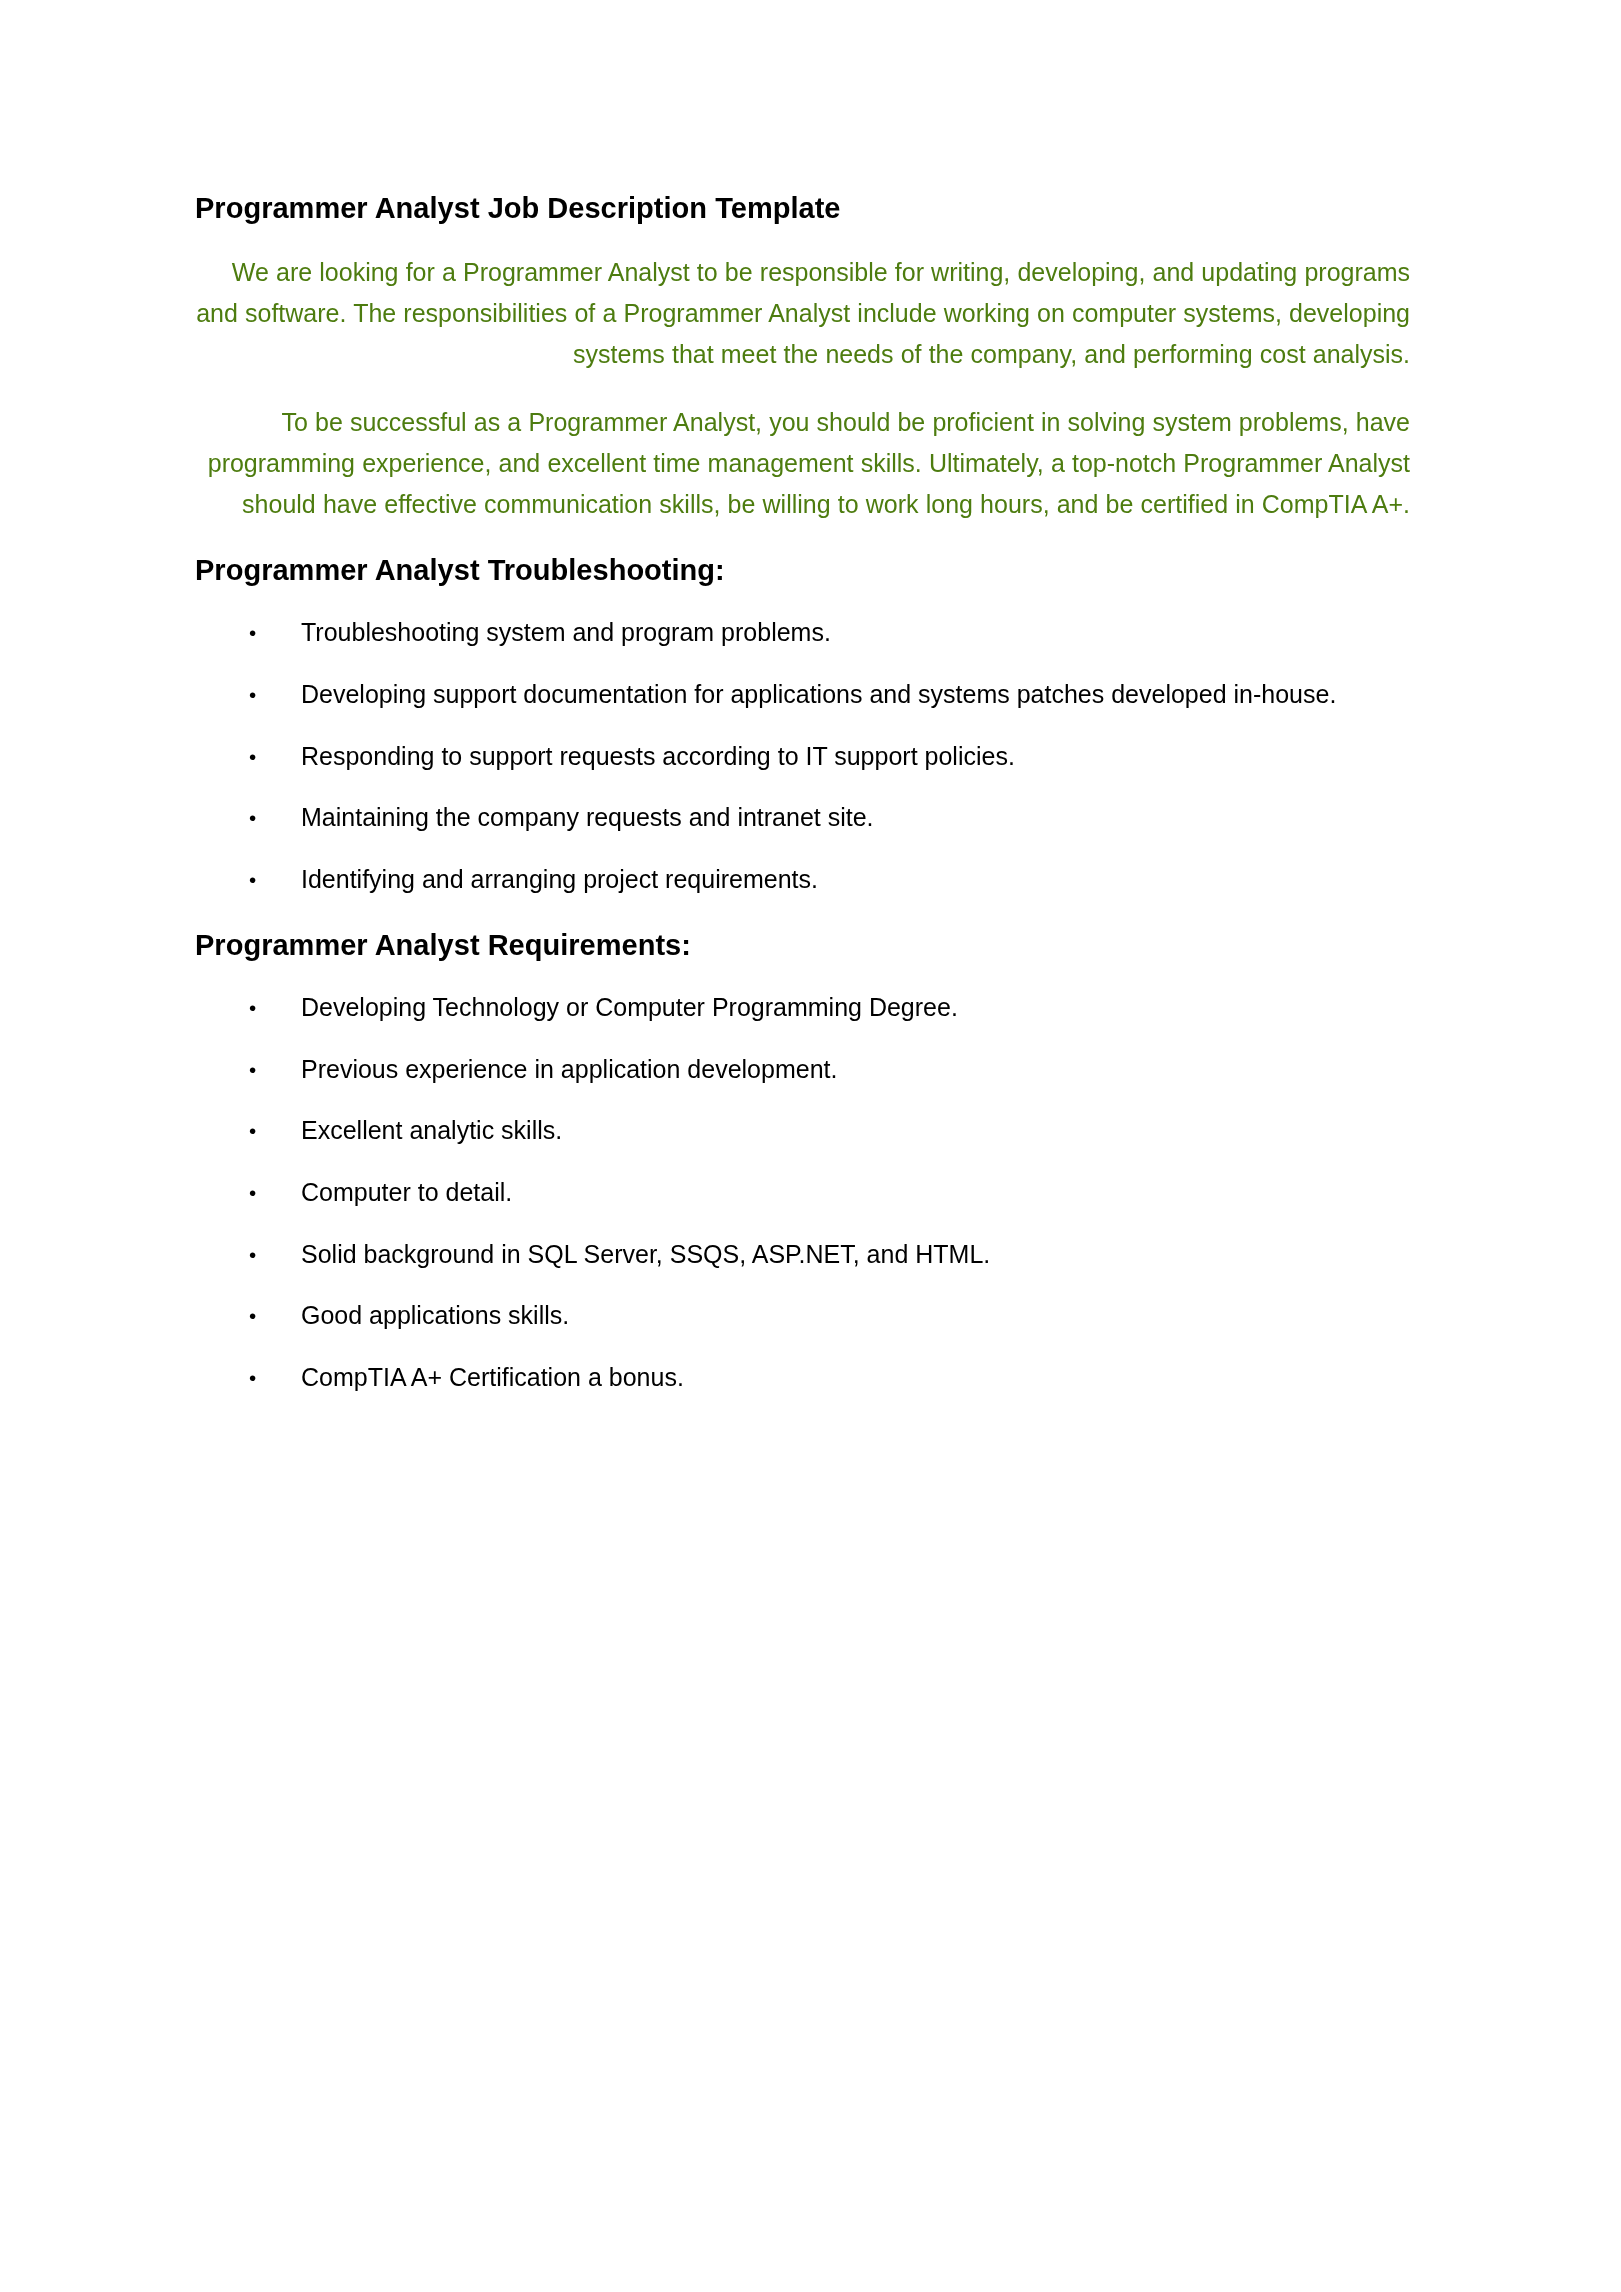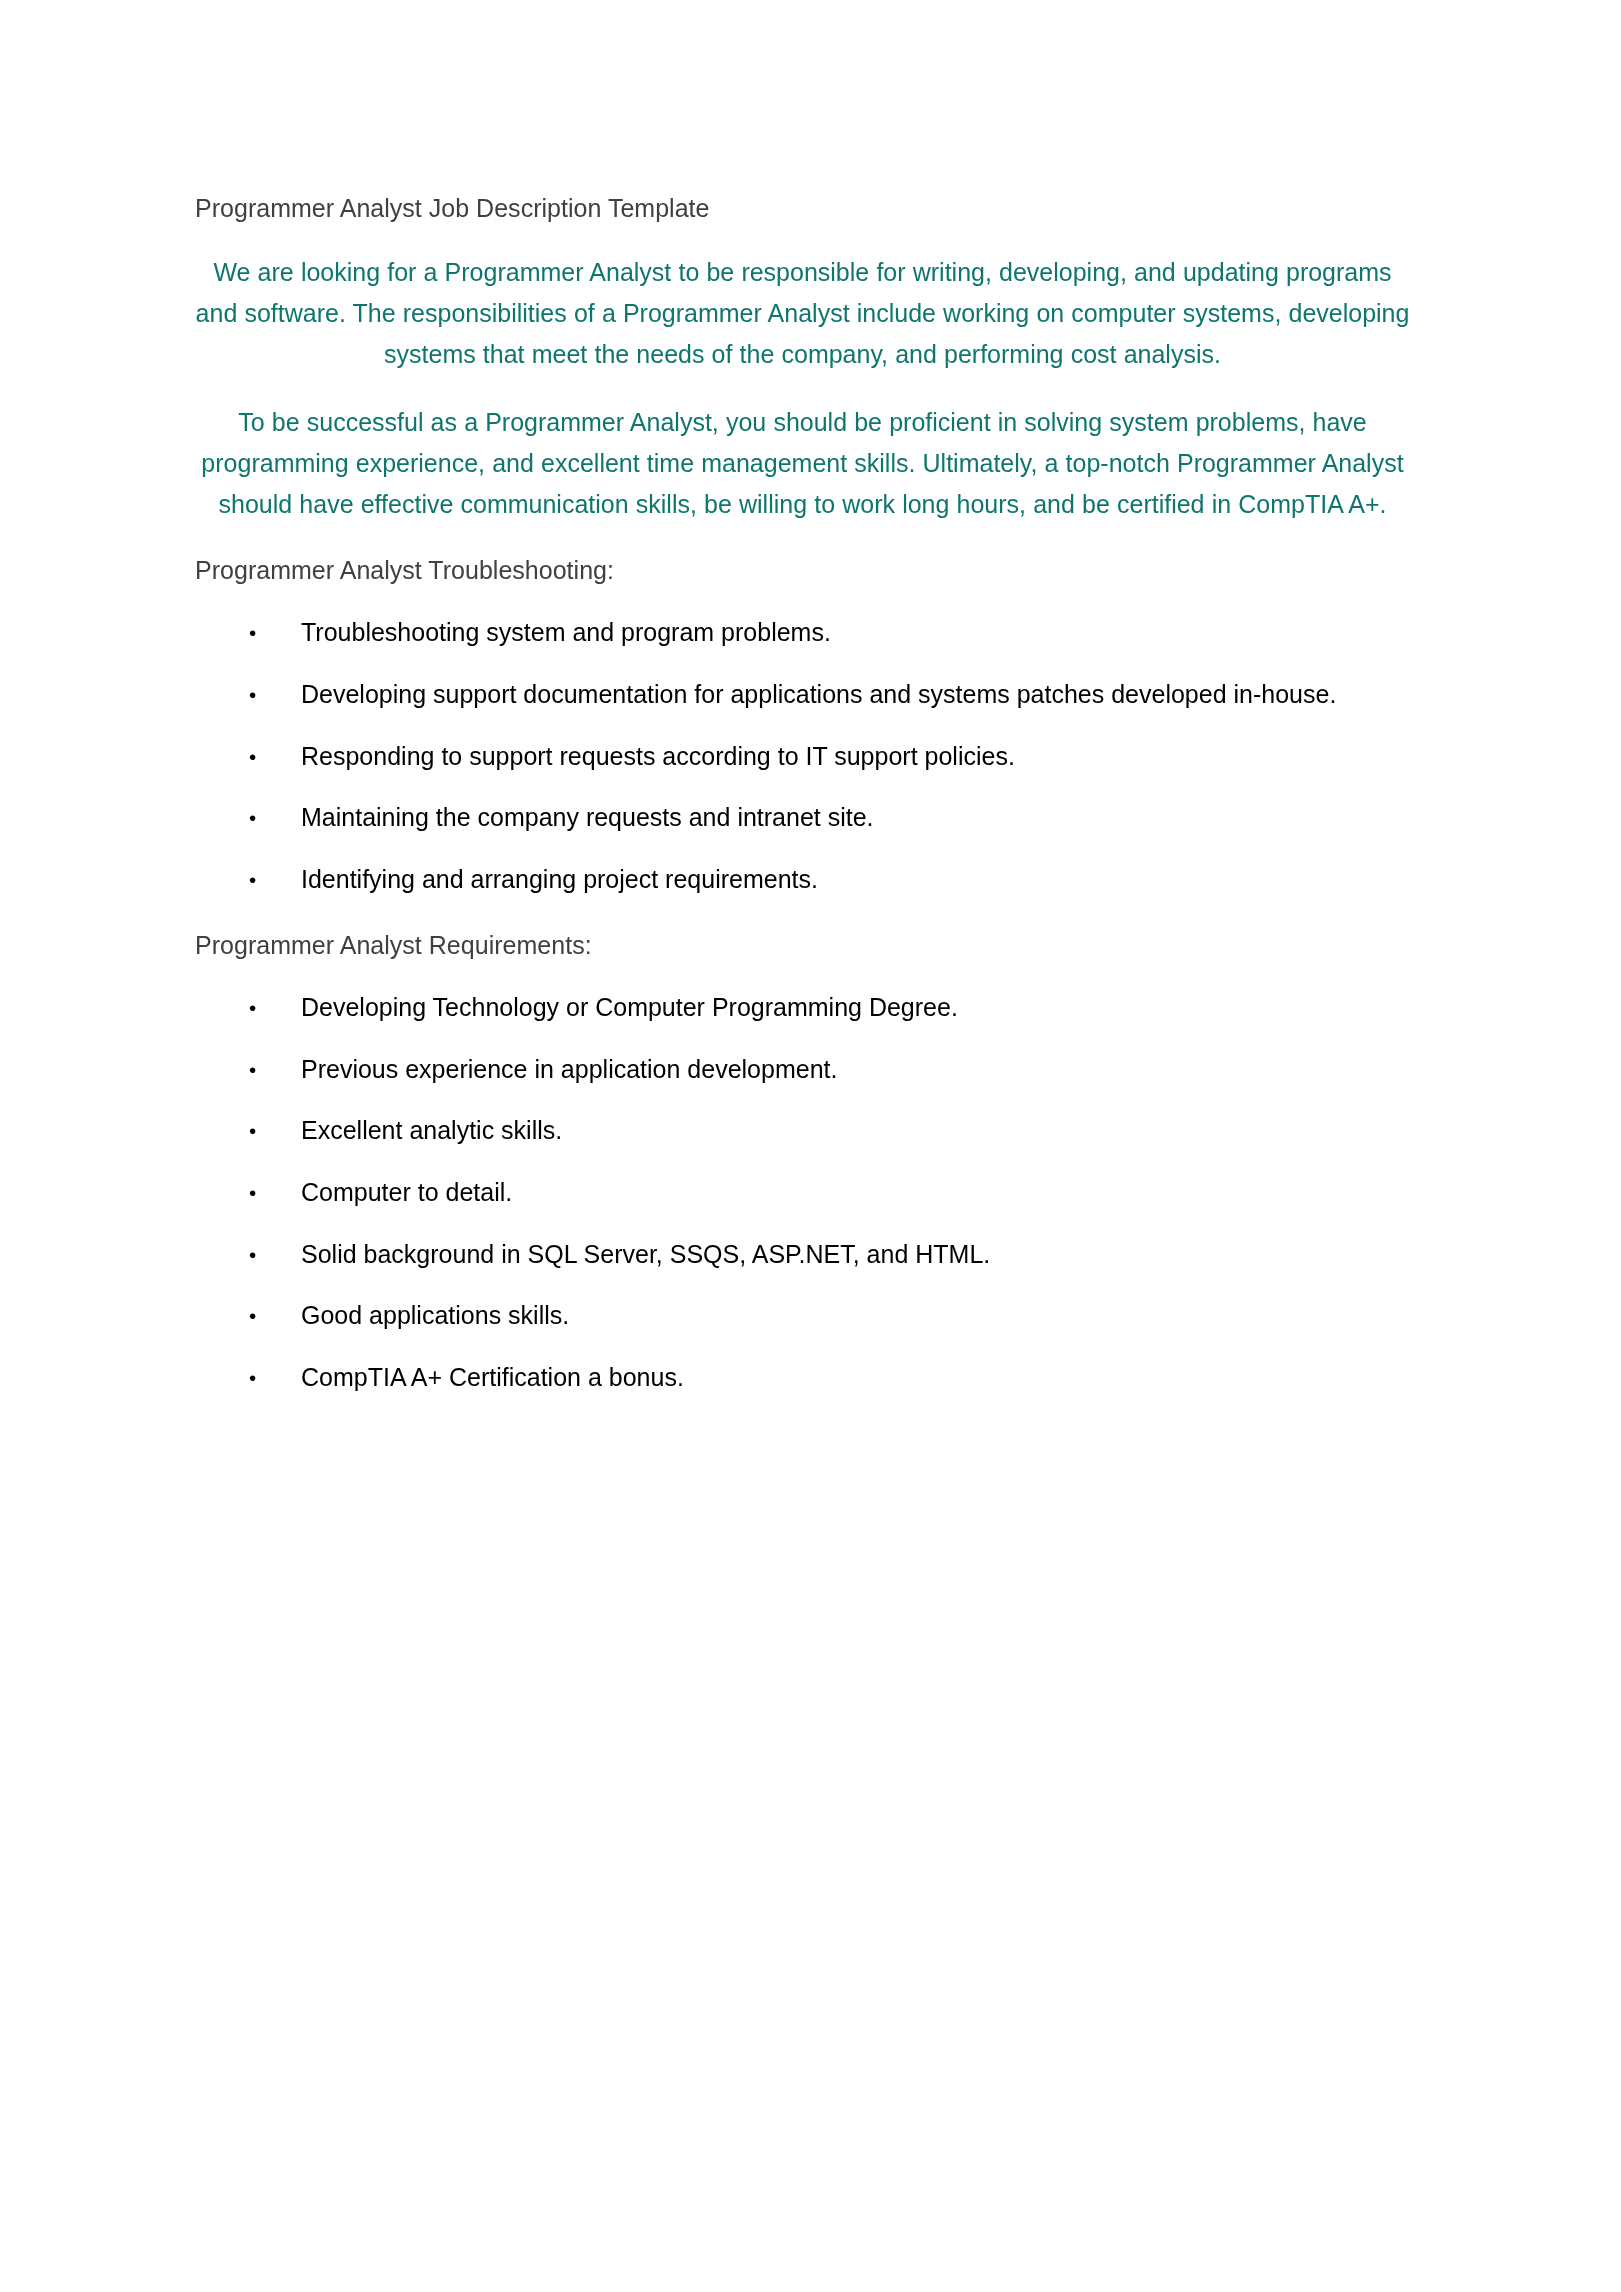--- a/index.html
+++ b/index.html
@@ -19,37 +19,37 @@
     overflow: hidden;
     box-sizing: border-box;
   }
   .content {
     position: absolute;
     left: 195px;
     top: 192px;
     width: 1215px;
   }
   .doc-heading {
-    font-weight: normal;
-    font-size: 25px;
+    font-weight: bold;
+    font-size: 29px;
     line-height: 33px;
     letter-spacing: 0.02px;
     margin: 0 0 27.4px 0;
-    color: #404040;
+    color: #000000;
   }
   .doc-heading.section {
     margin-top: 29px;
     margin-bottom: 25.5px;
   }
   .doc-para {
     font-size: 25px;
     line-height: 41px;
     margin: 0 0 26.5px 0;
-    color: #0f766e;
-    text-align: center;
+    color: #4d7c0f;
+    text-align: right;
     word-spacing: 0.2px;
   }
   ul.bullets {
     list-style: none;
     margin: 0 0 3.9px 0;
     padding: 0;
   }
   ul.bullets li {
     position: relative;
     padding-left: 99px;

